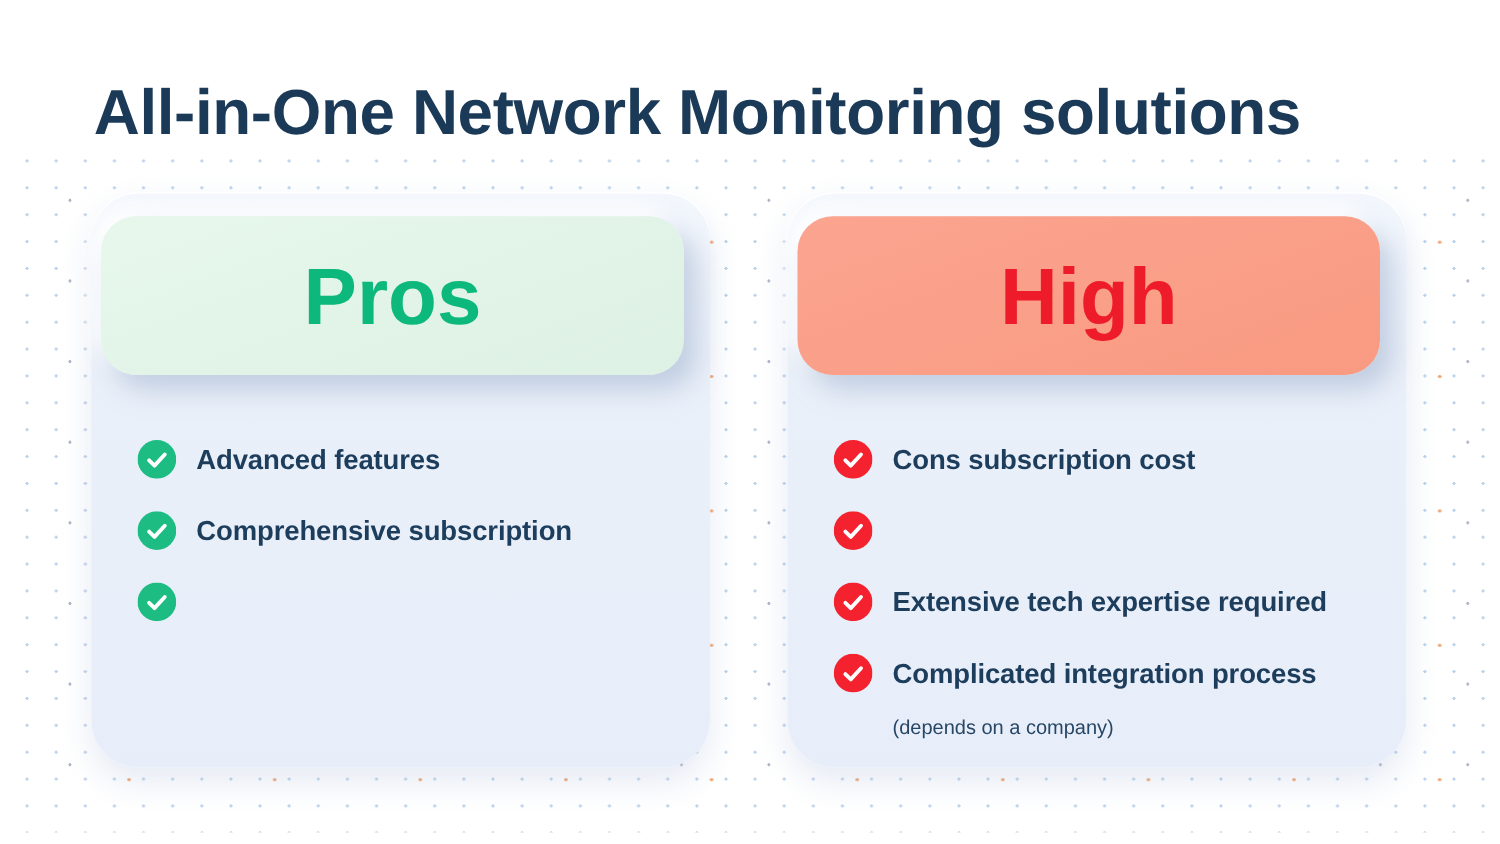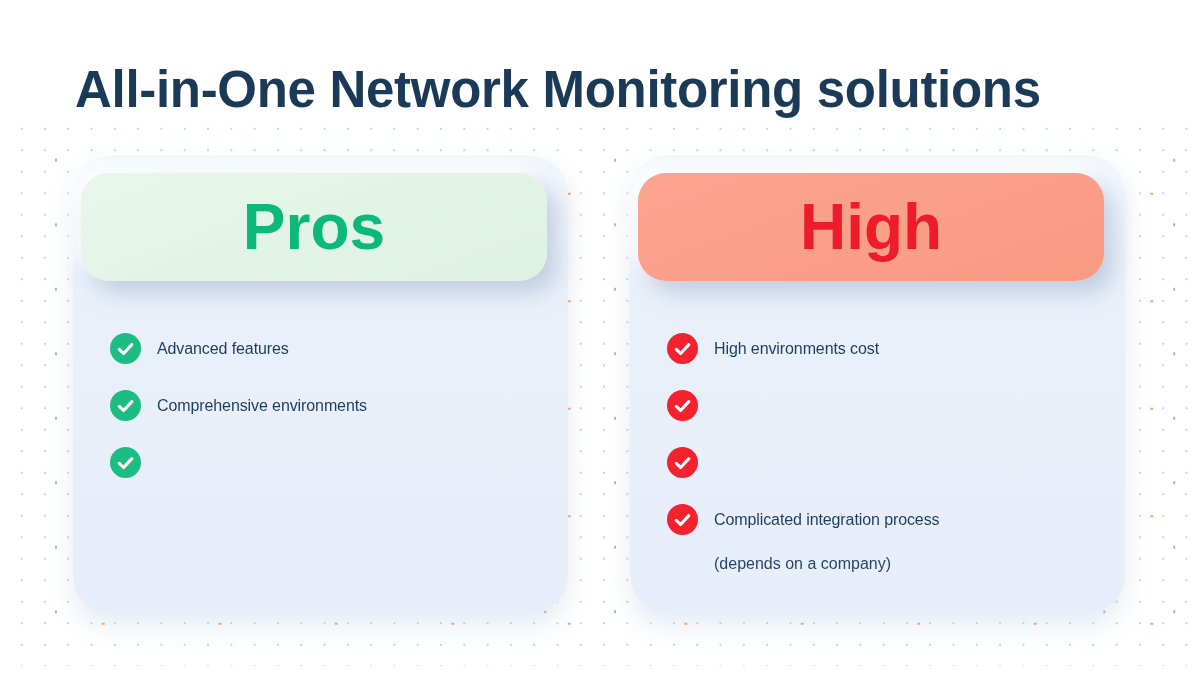--- a/index.html
+++ b/index.html
@@ -28,21 +28,21 @@
   }
   .card{
     position:absolute;top:153px;width:495px;height:461px;
     border-radius:38px;
     background:linear-gradient(180deg,#f3f7fd 0%,#eaf0f9 28%,#e8eef9 100%);
     box-shadow:0 12px 26px rgba(172,190,218,0.30), 0 2px 0 rgba(255,255,255,0.85) inset;
   }
   .card.pros{left:73px;}
   .card.cons{left:630px;}
   .card-header{
-    margin:20px 21px 0 8px;height:108px;border-radius:28px;
+    margin:20px 21px 0 8px;height:127px;border-radius:28px;
     display:flex;align-items:center;justify-content:center;
     box-shadow:10px 12px 20px rgba(156,173,204,0.50), -8px -8px 16px rgba(255,255,255,0.95);
   }
   .pros .card-header{
     background:linear-gradient(160deg,#e7f7ec 0%,var(--pros-header-bg,#ddf1e4) 100%);
   }
   .cons .card-header{
     background:linear-gradient(160deg,#fba48f 0%,var(--cons-header-bg,#f99a82) 100%);
   }
   .card-header .header-label{
@@ -53,21 +53,21 @@
   ul.benefit-list{
     list-style:none;margin:52px 0 0 0;padding:0 20px 0 37px;
   }
   ul.benefit-list li{
     display:flex;align-items:flex-start;gap:16px;margin-bottom:26px;
   }
   .check{width:31px;height:31px;flex:0 0 31px;display:block;}
   .check.green{color:var(--check-green,#1dbc82);}
   .check.red{color:var(--check-red,#f4212e);}
   .item-text{
-    display:block;font-size:16px;font-weight:400;line-height:31px;
+    display:block;font-size:22px;font-weight:700;line-height:31px;
     color:var(--list-text,#1d3d5c);letter-spacing:-0.1px;white-space:nowrap;
   }
   .item-note{
     display:block;font-size:16px;font-weight:400;line-height:20px;
     margin-top:19px;color:#274766;
   }
 </style>
 </head>
 <body>
 
@@ -85,54 +85,55 @@
           <circle cx="15.5" cy="15.5" r="15.5" fill="currentColor"></circle>
           <path d="M9.3 16.3 L13.6 20.5 L21.8 11.6" fill="none" stroke="#ffffff" stroke-width="3.1" stroke-linecap="round" stroke-linejoin="round"></path>
         </svg>
       <span class="item-text">Advanced features</span>
     </li>
     <li>
       <svg class="check green" viewBox="0 0 31 31">
           <circle cx="15.5" cy="15.5" r="15.5" fill="currentColor"></circle>
           <path d="M9.3 16.3 L13.6 20.5 L21.8 11.6" fill="none" stroke="#ffffff" stroke-width="3.1" stroke-linecap="round" stroke-linejoin="round"></path>
         </svg>
-      <span class="item-text">Comprehensive environments</span>
+      <span class="item-text">Comprehensive subscription</span>
     </li>
     <li>
       <svg class="check green" viewBox="0 0 31 31">
           <circle cx="15.5" cy="15.5" r="15.5" fill="currentColor"></circle>
           <path d="M9.3 16.3 L13.6 20.5 L21.8 11.6" fill="none" stroke="#ffffff" stroke-width="3.1" stroke-linecap="round" stroke-linejoin="round"></path>
         </svg>
     </li>
   </ul>
 </section>
 
 <section class="card cons">
   <div class="card-header">
     <span class="header-label">High</span>
   </div>
   <ul class="benefit-list">
     <li>
       <svg class="check red" viewBox="0 0 31 31">
           <circle cx="15.5" cy="15.5" r="15.5" fill="currentColor"></circle>
           <path d="M9.3 16.3 L13.6 20.5 L21.8 11.6" fill="none" stroke="#ffffff" stroke-width="3.1" stroke-linecap="round" stroke-linejoin="round"></path>
         </svg>
-      <span class="item-text">High environments cost</span>
+      <span class="item-text">Cons subscription cost</span>
     </li>
     <li>
       <svg class="check red" viewBox="0 0 31 31">
           <circle cx="15.5" cy="15.5" r="15.5" fill="currentColor"></circle>
           <path d="M9.3 16.3 L13.6 20.5 L21.8 11.6" fill="none" stroke="#ffffff" stroke-width="3.1" stroke-linecap="round" stroke-linejoin="round"></path>
         </svg>
     </li>
     <li>
       <svg class="check red" viewBox="0 0 31 31">
           <circle cx="15.5" cy="15.5" r="15.5" fill="currentColor"></circle>
           <path d="M9.3 16.3 L13.6 20.5 L21.8 11.6" fill="none" stroke="#ffffff" stroke-width="3.1" stroke-linecap="round" stroke-linejoin="round"></path>
         </svg>
+      <span class="item-text">Extensive tech expertise required</span>
     </li>
     <li>
       <svg class="check red" viewBox="0 0 31 31">
           <circle cx="15.5" cy="15.5" r="15.5" fill="currentColor"></circle>
           <path d="M9.3 16.3 L13.6 20.5 L21.8 11.6" fill="none" stroke="#ffffff" stroke-width="3.1" stroke-linecap="round" stroke-linejoin="round"></path>
         </svg>
       <span class="item-text-wrap">
         <span class="item-text">Complicated integration process</span>
         <span class="item-note">(depends on a company)</span>
       </span>

